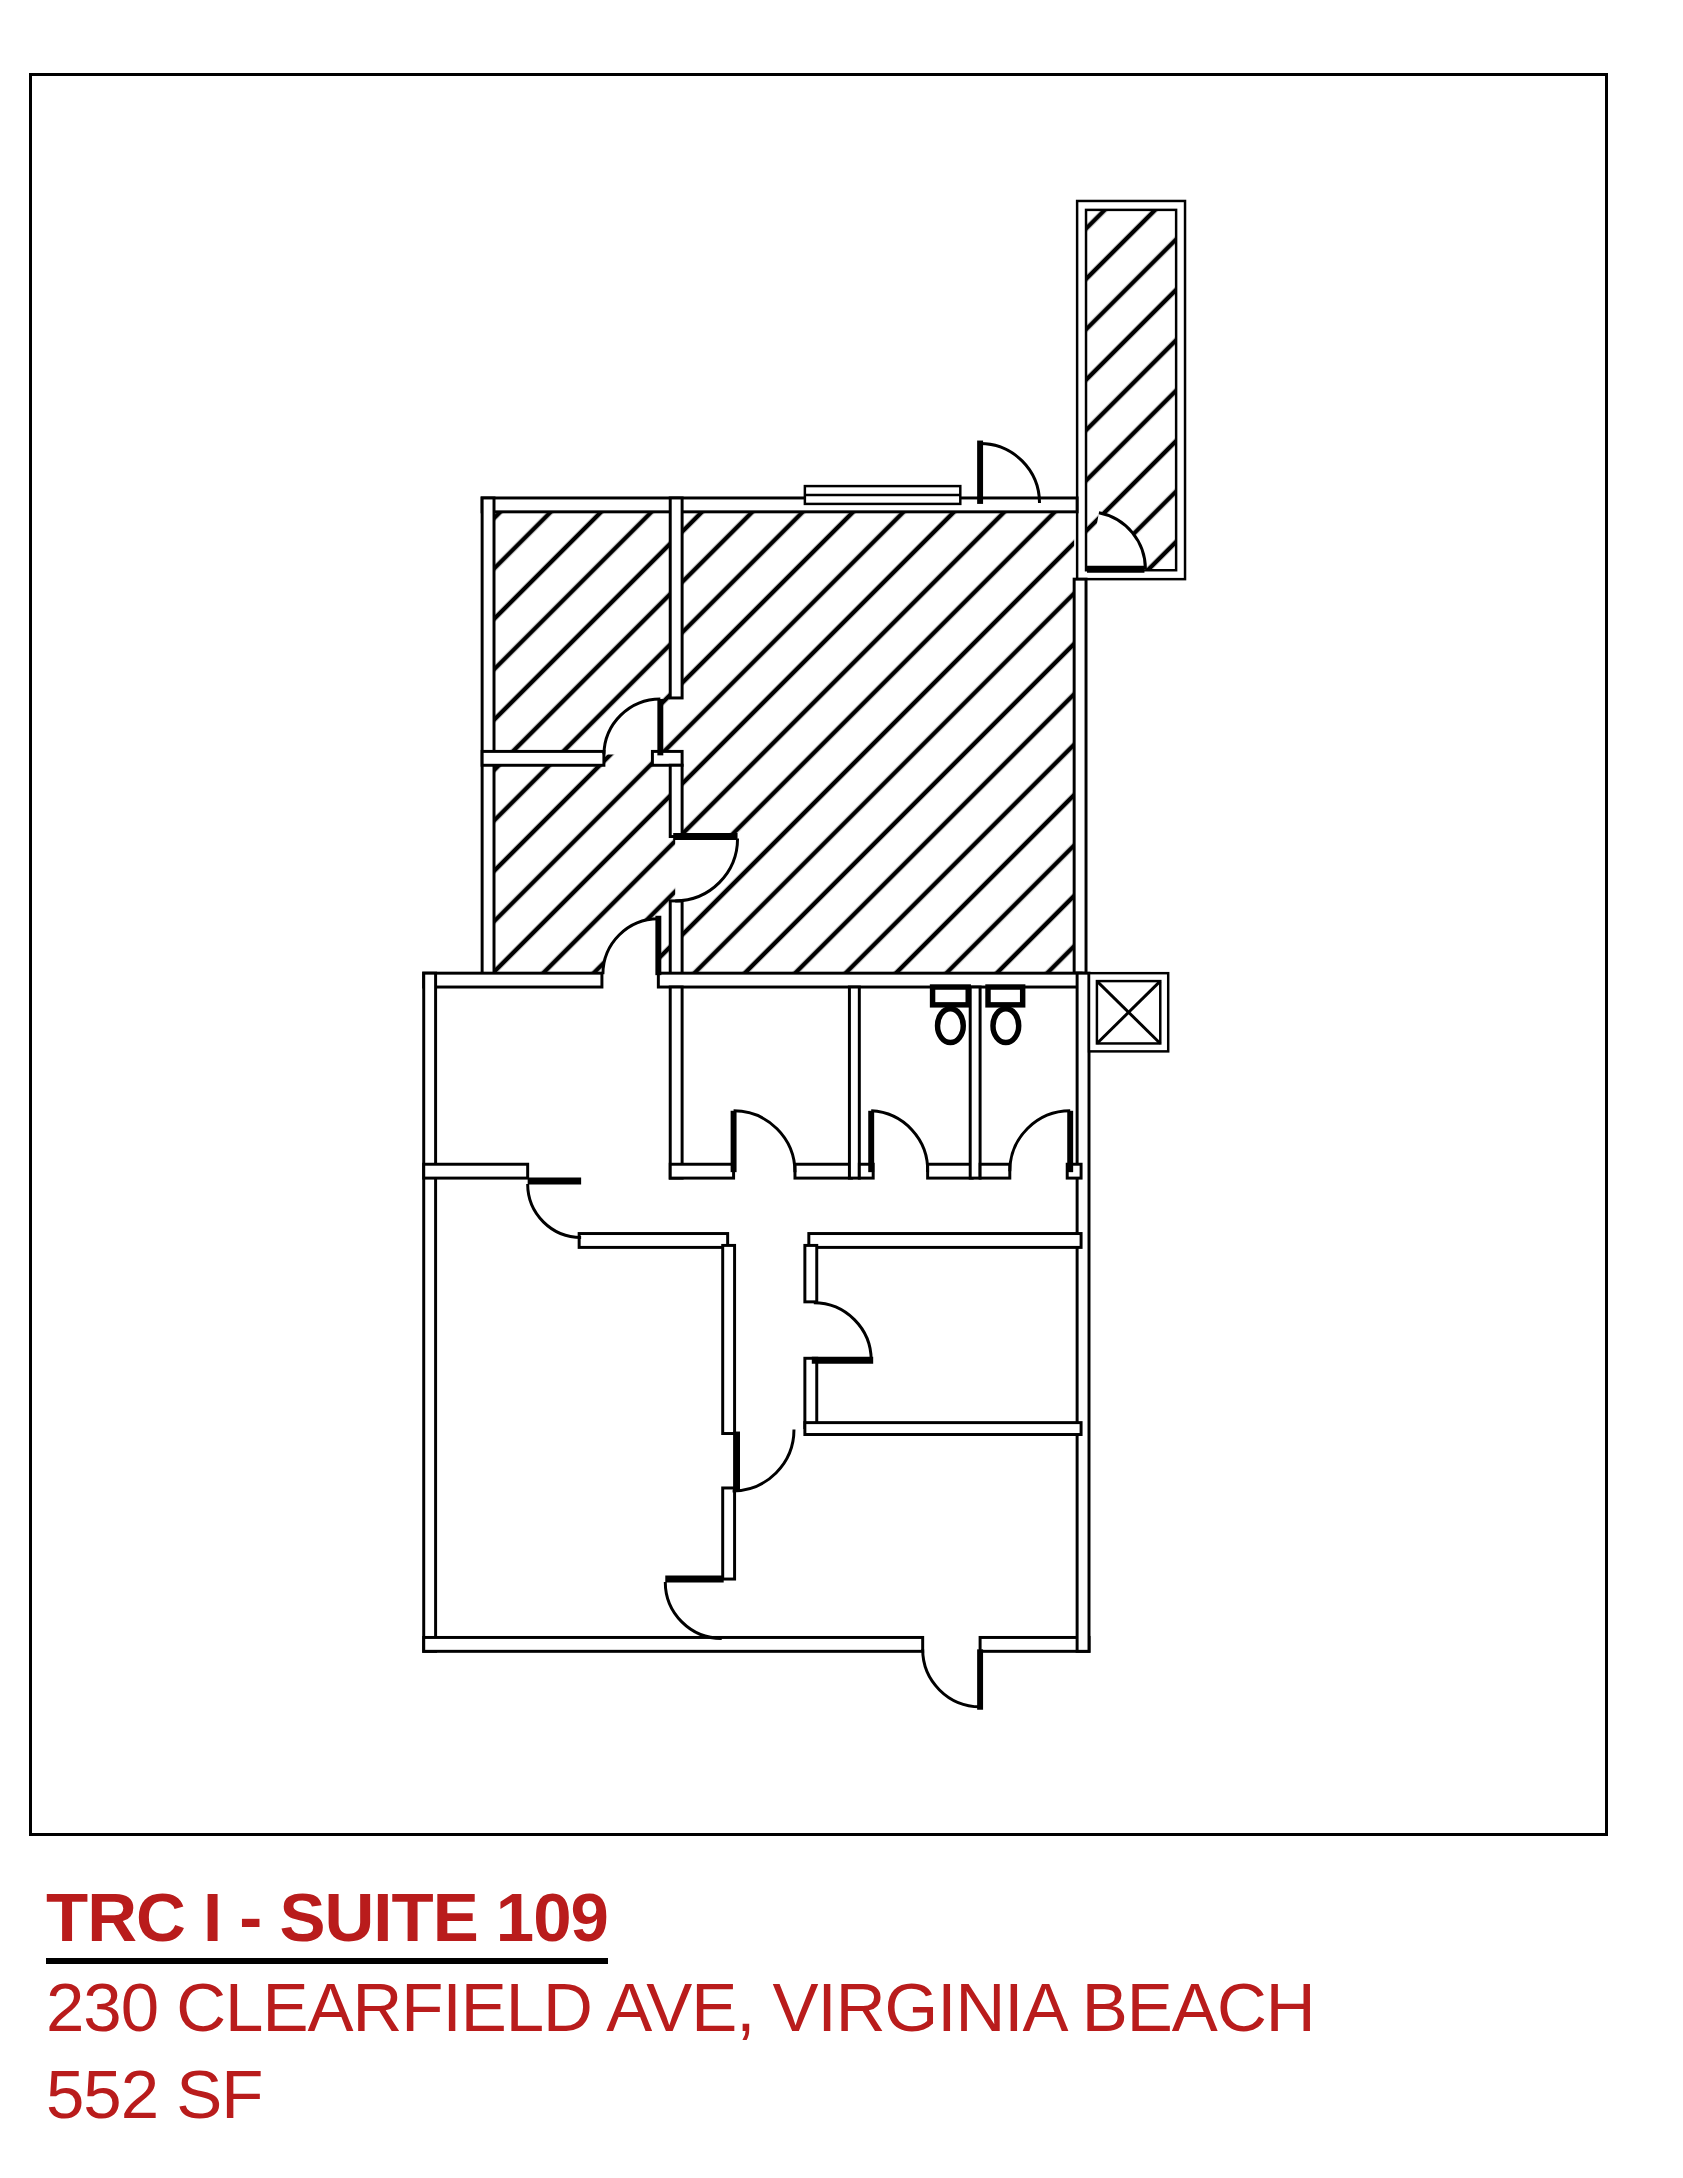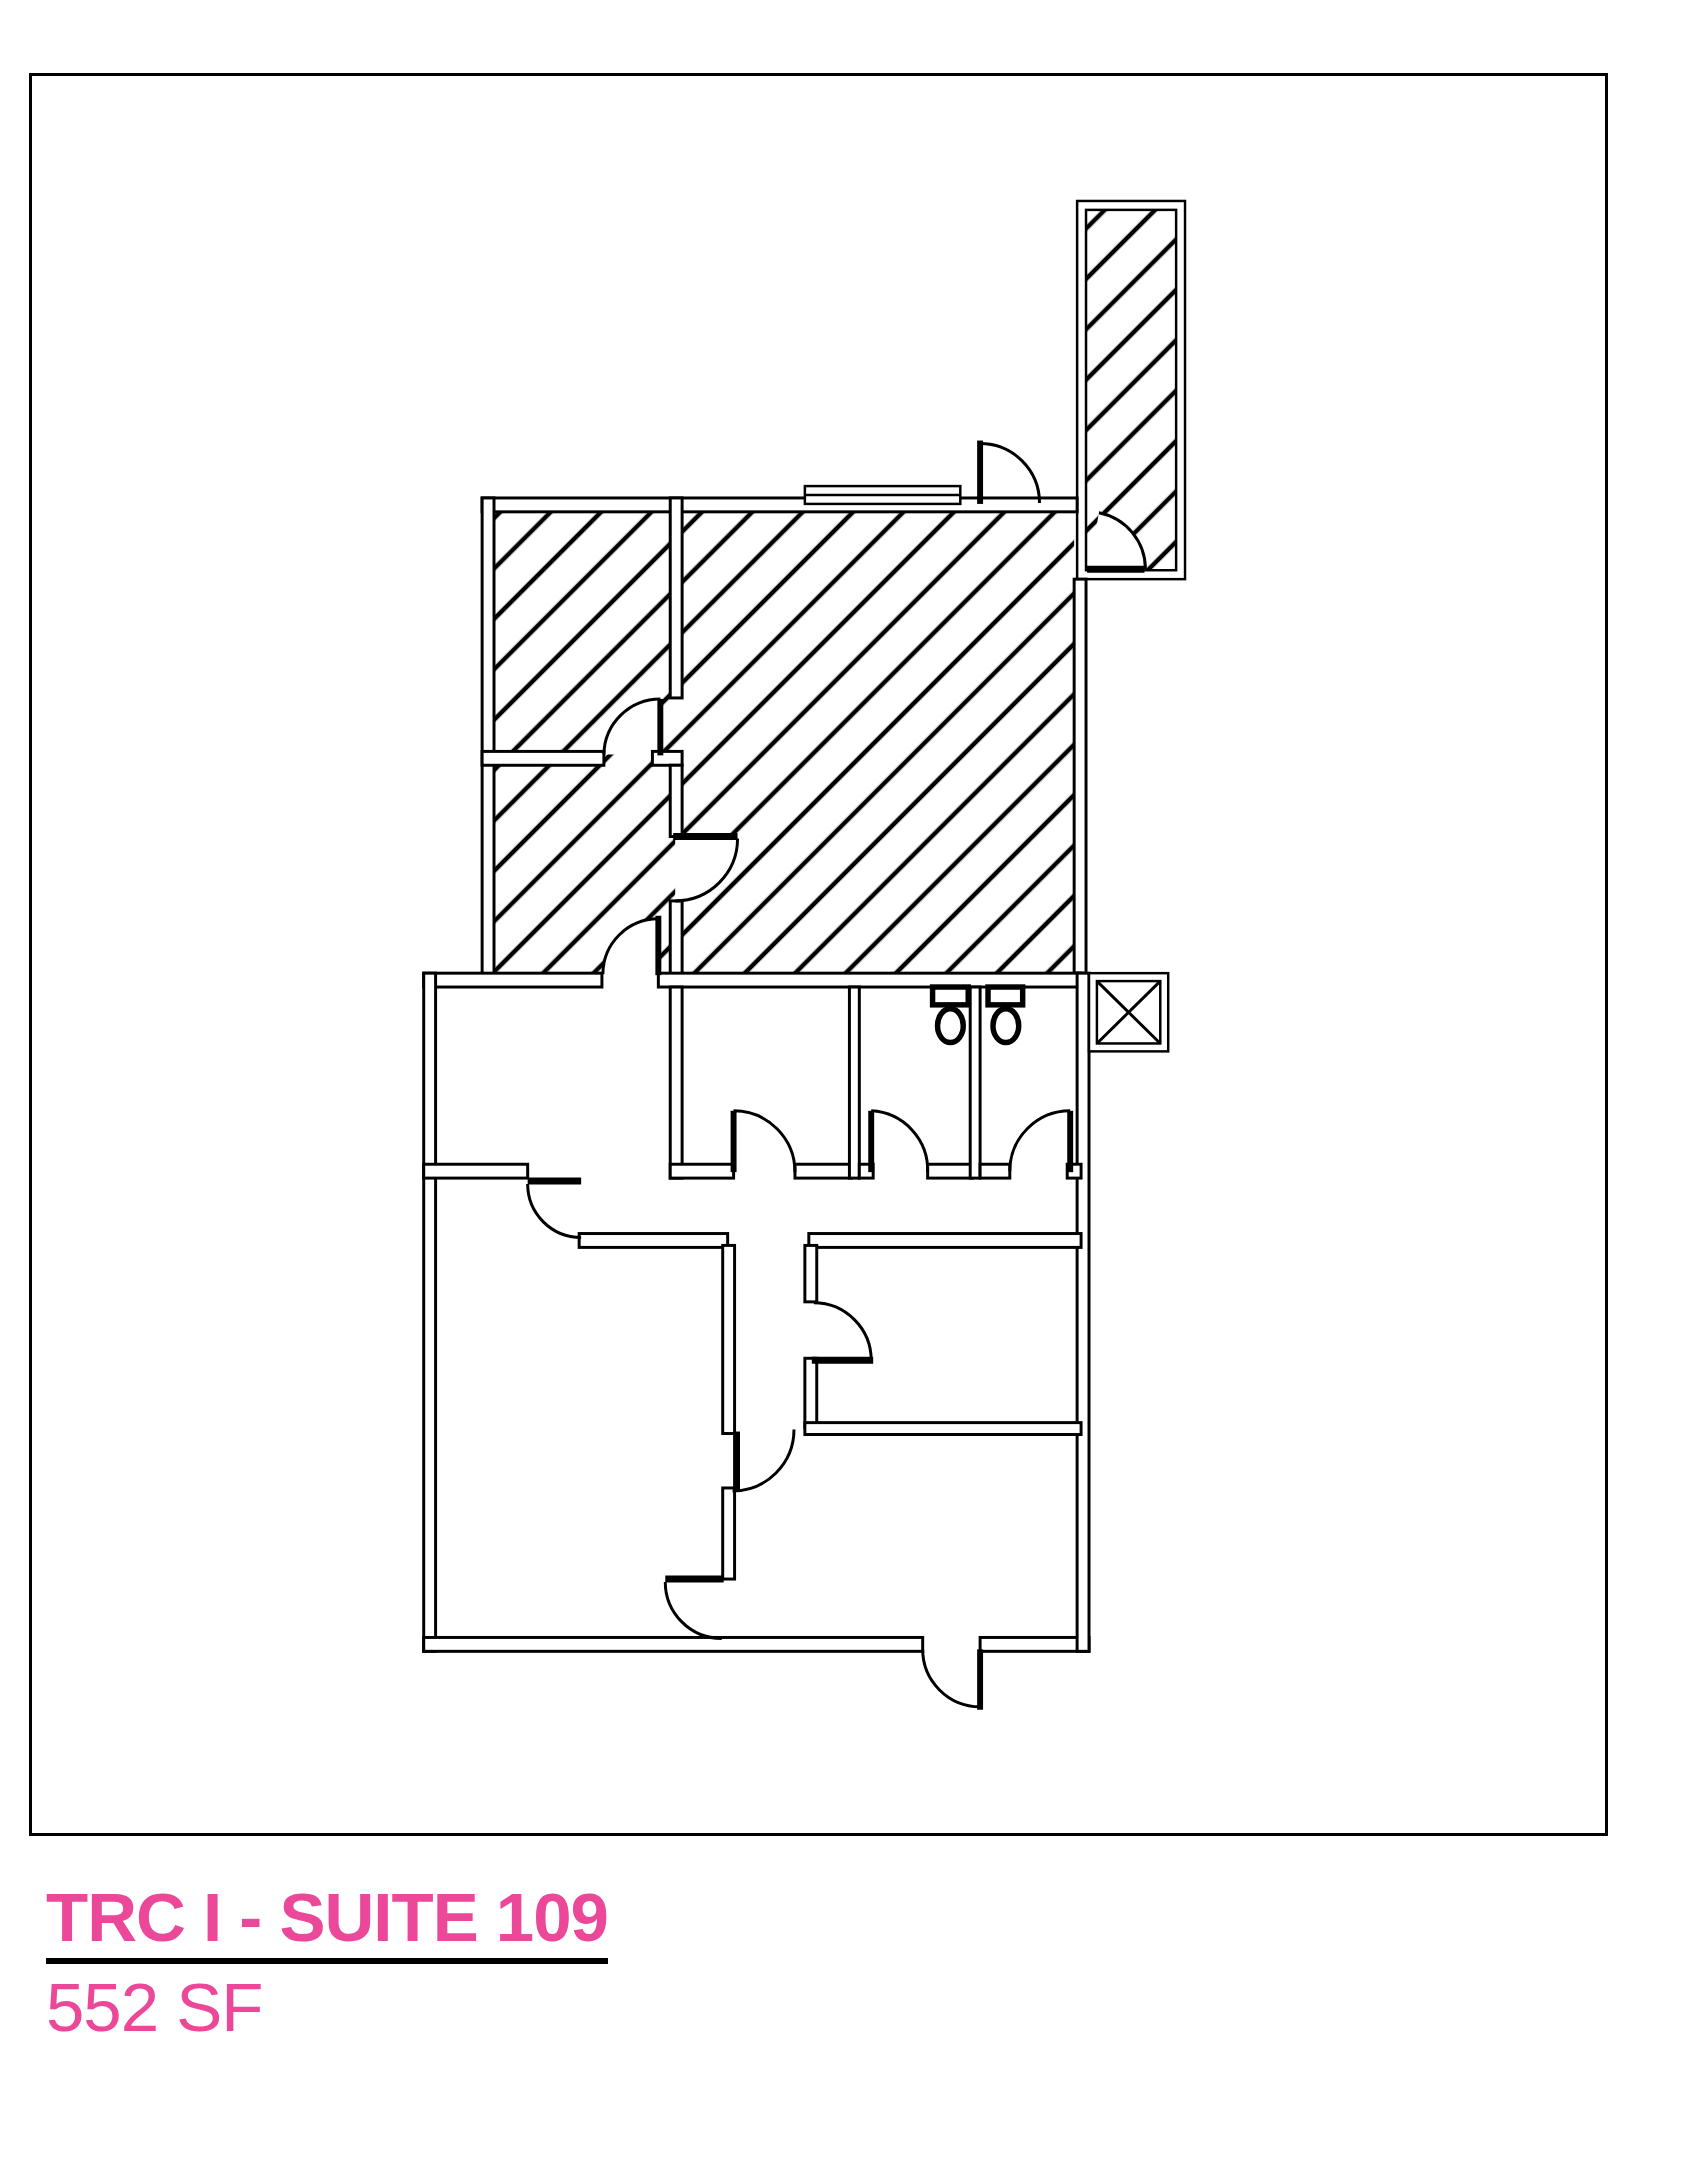--- a/index.html
+++ b/index.html
@@ -1,19 +1,19 @@
 <!DOCTYPE html>
 <html><head>
 <meta charset="utf-8">
 <style>
   html,body{margin:0;padding:0;background:#fff;}
   body{width:1683px;height:2178px;position:relative;font-family:"Liberation Sans",sans-serif;overflow:hidden;}
   .page-border{position:absolute;left:29px;top:73px;width:1573px;height:1757px;border:3px solid #000;}
   svg{position:absolute;left:0;top:0;}
-  .footer{position:absolute;left:46px;top:1874px;color:#ec4899;}
+  .footer{position:absolute;left:46px;top:1874px;color:#b91c1c;}
   .footer .line{font-size:69px;line-height:87px;letter-spacing:-1px;white-space:nowrap;}
   .footer .title{font-weight:bold;}
   .footer .title span{display:inline-block;border-bottom:6px solid #000;padding-bottom:6px;line-height:69px;}
   .wall{fill:#fff;stroke:#000;stroke-width:3;}
   .arc{fill:none;stroke:#000;stroke-width:3;}
   .leaf{stroke:#000;stroke-width:6;fill:none;}
   .leaf-h{stroke:#000;stroke-width:7;fill:none;}
   .wedge{fill:#fff;stroke:none;}
   .fix{fill:#fff;stroke:#000;stroke-width:5.5;}
   .xline{stroke:#000;stroke-width:3;}
@@ -136,15 +136,16 @@
     <ellipse class="fix" cx="960" cy="1036" rx="13" ry="17"></ellipse>
   </g>
   <g>
     <rect class="fix" x="998" y="997" width="35" height="18"></rect>
     <ellipse class="fix" cx="1016" cy="1036" rx="13" ry="17"></ellipse>
   </g>
 </svg>
 
 <div class="footer">
   <div class="line title"><span>TRC I - SUITE 109</span></div>
+  <div class="line">230 CLEARFIELD AVE, VIRGINIA BEACH</div>
   <div class="line">552 SF</div>
 </div>
 
 
 </body></html>

